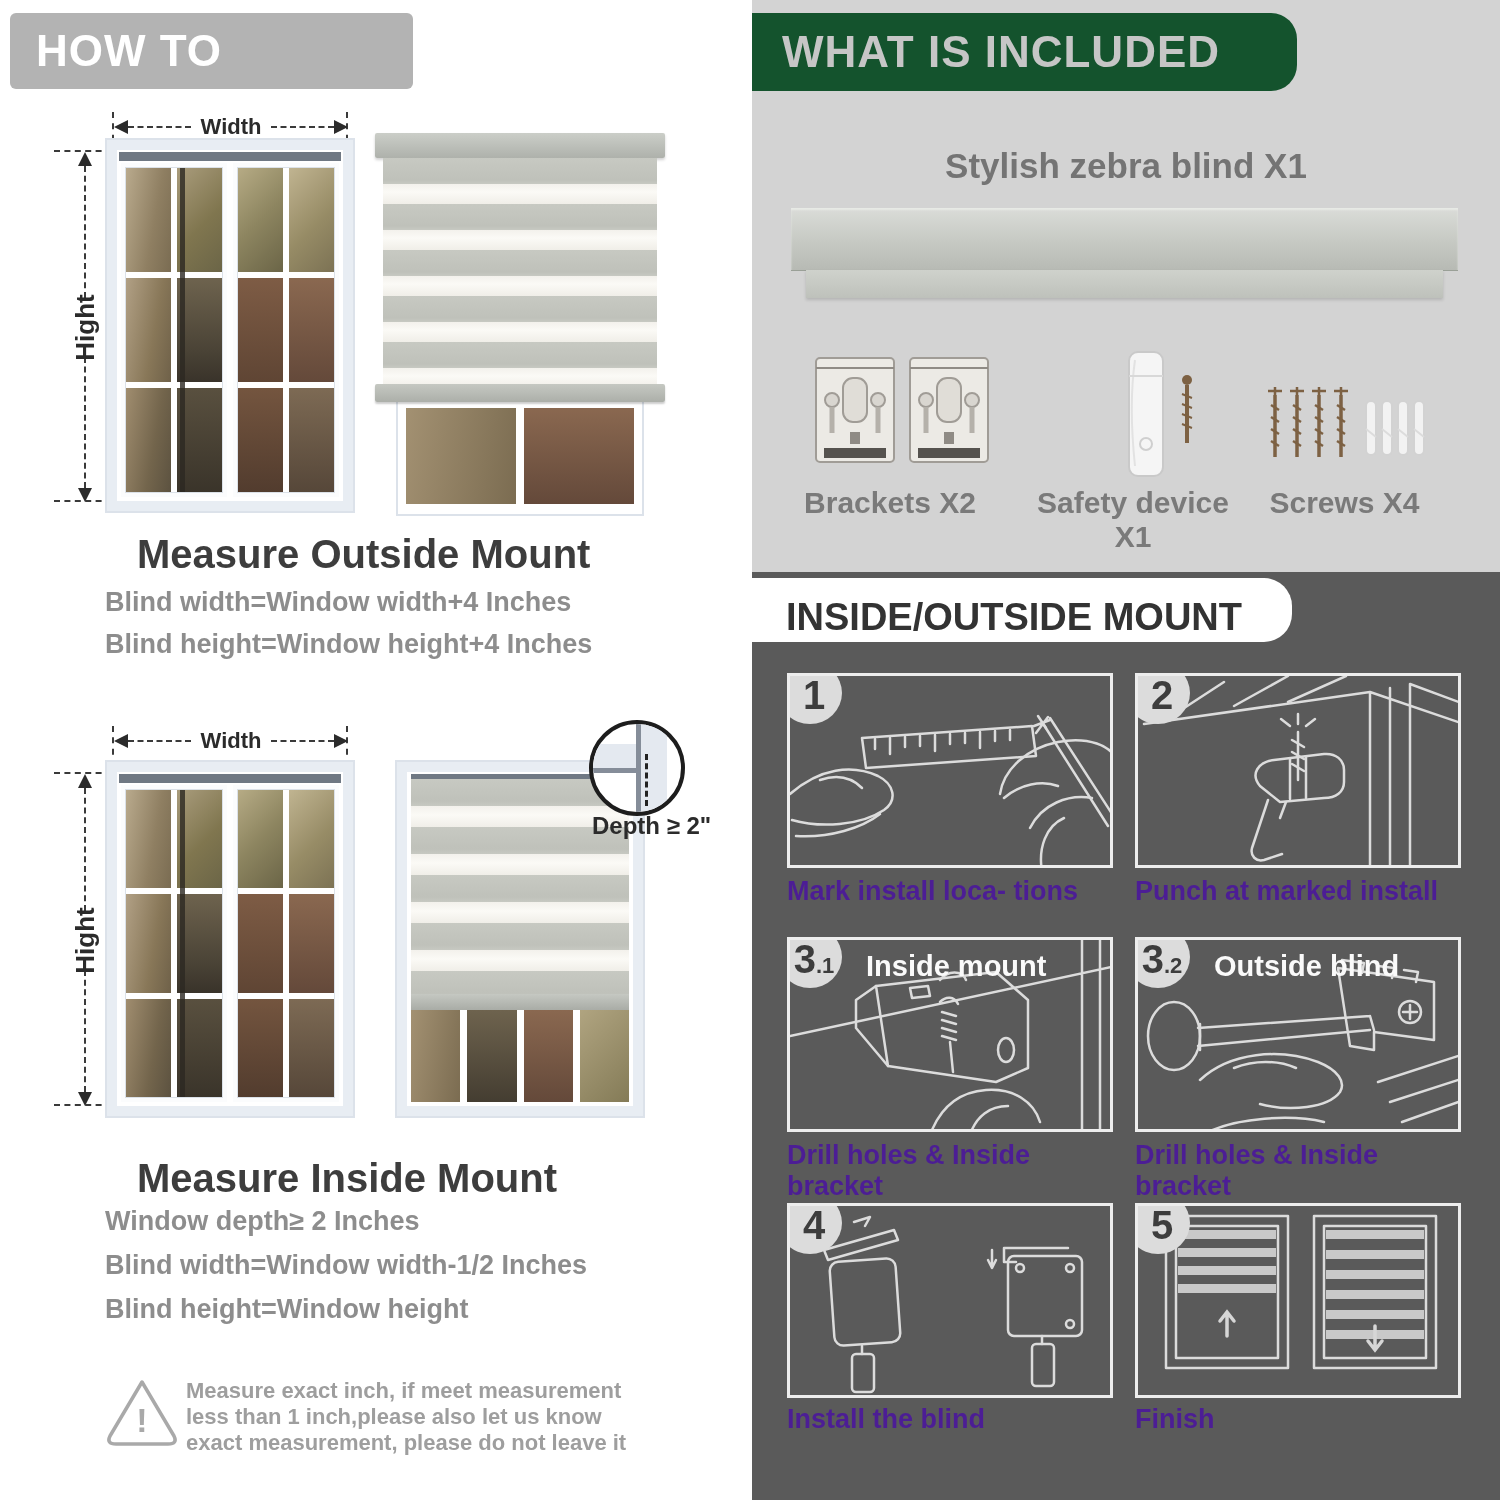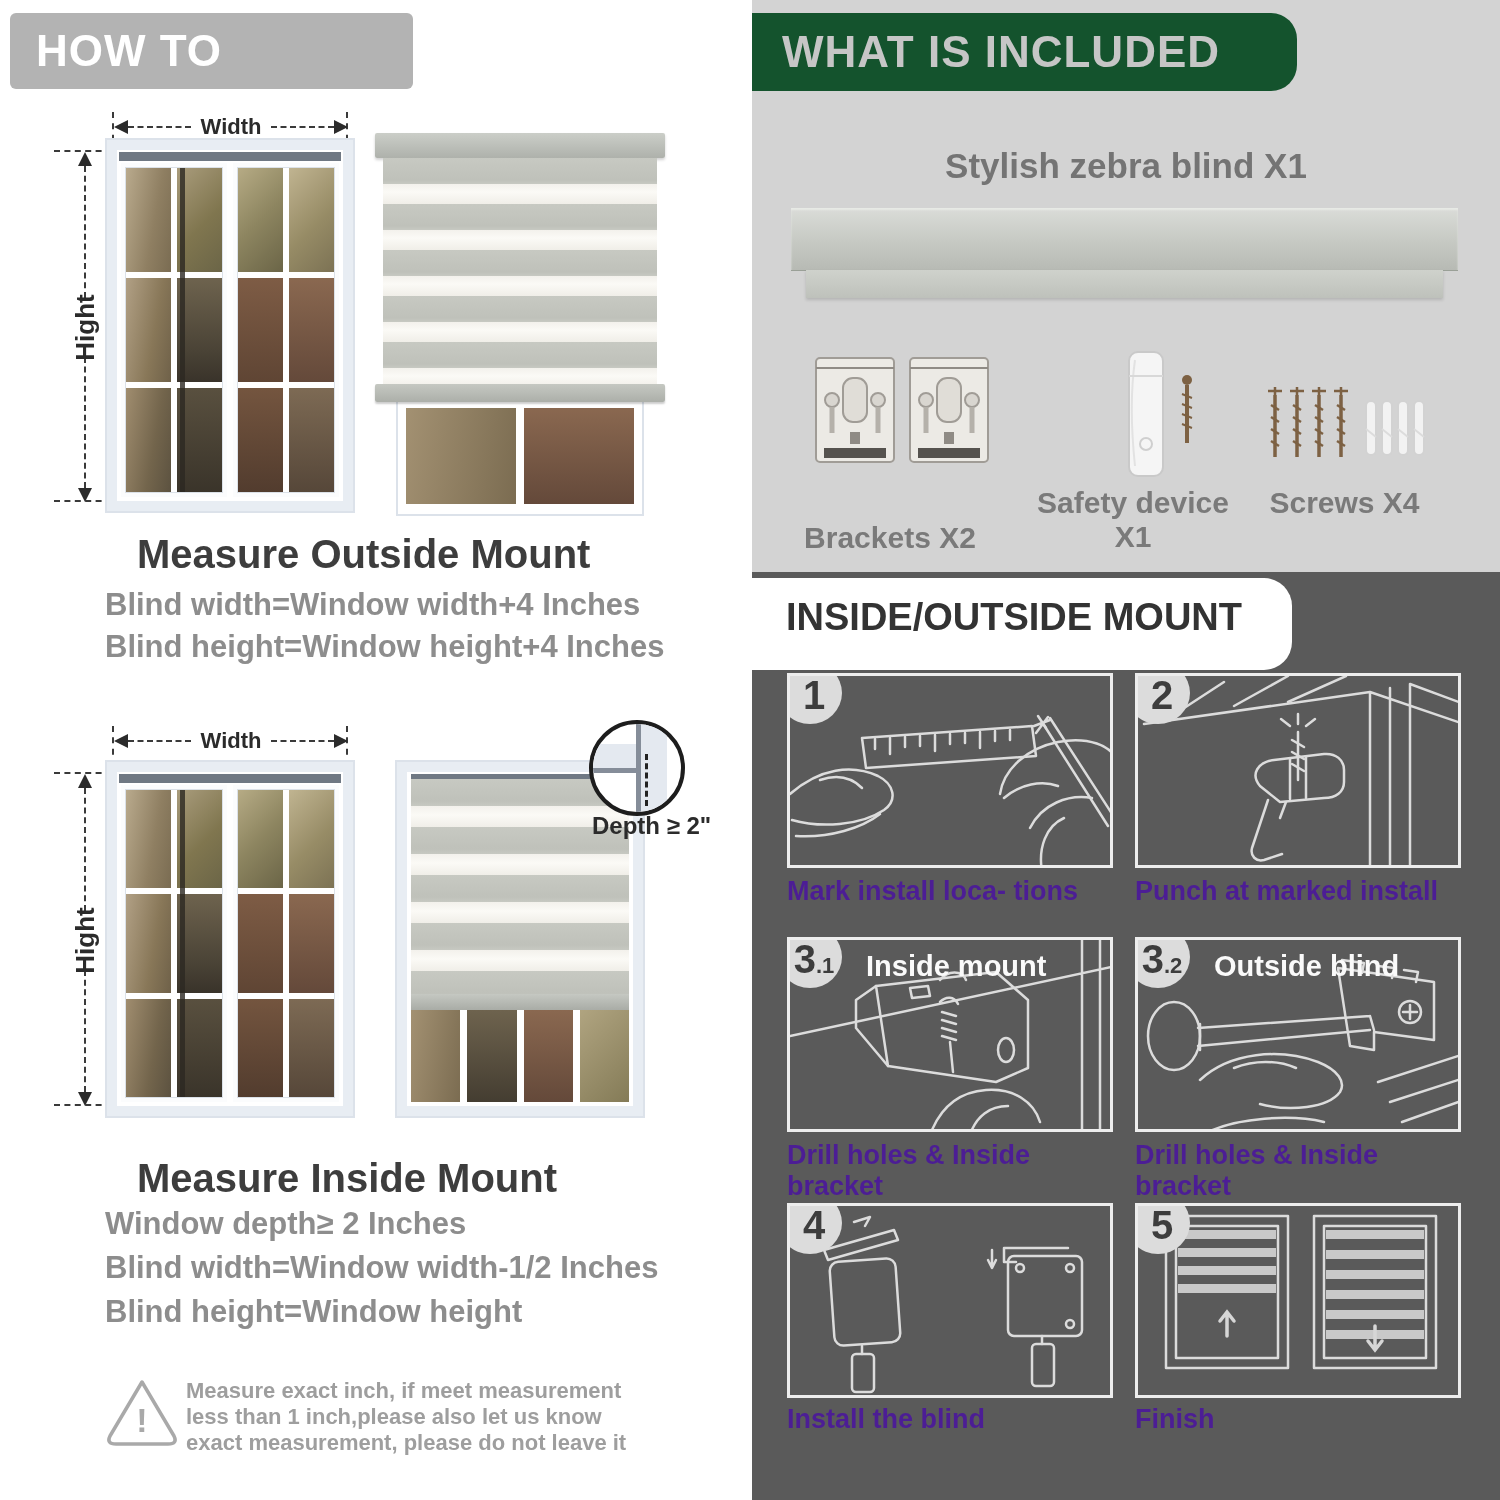--- a/index.html
+++ b/index.html
@@ -71,37 +71,37 @@
   .inpanes{position:absolute;left:16px;right:16px;display:flex;gap:7px;background:#fff;}
   .inpane{flex:1;}
 
   .depthcircle{width:88px;height:88px;border:4px solid #1d1d1d;border-radius:50%;background:#fff;overflow:hidden;}
   .dc-v{position:absolute;right:14px;top:0;bottom:0;width:26px;background:#e4e9f0;border-left:5px solid #858d99;}
   .dc-h{position:absolute;left:0;right:14px;top:20px;height:24px;background:#e4e9f0;border-bottom:5px solid #858d99;}
   .dc-dash{position:absolute;right:33px;top:30px;bottom:6px;width:0;border-left:3px dashed #222;}
   .depthlbl{font-size:24px;font-weight:bold;color:#2b2b2b;}
 
   .h2{font-size:40px;font-weight:bold;color:#3d3d3d;margin-left:32px;}
-  .formula{font-size:31px;font-weight:bold;color:#8d8d8d;}
+  .formula{font-size:27px;font-weight:bold;color:#8d8d8d;}
   .warntext{font-size:22px;font-weight:bold;color:#9e9e9e;line-height:26px;width:470px;}
 
   
   .inc-bg{left:752px;top:0;width:748px;height:572px;background:#d3d3d3;}
   .inc-hdr{left:752px;top:13px;width:515px;height:78px;background:#14532d;border-radius:0 26px 26px 0;
            color:#c6c6c6;font-size:44px;font-weight:bold;line-height:78px;padding-left:30px;letter-spacing:1px;}
   .stylish{left:752px;top:146px;width:748px;text-align:center;font-size:35px;font-weight:bold;color:#747474;}
   .rail{left:791px;top:208px;width:667px;height:62px;
         background:linear-gradient(180deg,#dadcd8 0%,#c6c9c3 55%,#b7bab4 100%);
         box-shadow:0 1px 0 #9aa097, inset 0 2px 2px #e8eae6;}
   .raillip{left:806px;top:270px;width:637px;height:28px;
         background:linear-gradient(180deg,#cfd2cc,#bec1bb);box-shadow:0 2px 3px rgba(0,0,0,.15);}
   .hwlabel{font-size:30px;font-weight:bold;color:#7a7a7a;text-align:center;}
 
   .dark-bg{left:752px;top:572px;width:748px;height:928px;background:#5a5a5a;}
-  .mnt-hdr{left:752px;top:578px;width:506px;height:92px;background:#fff;border-radius:0 28px 28px 0;
+  .mnt-hdr{left:752px;top:578px;width:506px;height:64px;background:#fff;border-radius:0 28px 28px 0;
            color:#333;font-size:38px;font-weight:bold;line-height:78px;padding-left:34px;}
   .step{width:326px;height:195px;border:3px solid #ededed;box-sizing:border-box;overflow:hidden;background:#5a5a5a;}
   .step svg{position:absolute;left:0;top:0;}
   .badge{position:absolute;left:-12px;top:-14px;width:64px;height:62px;background:#dcdcdc;border-radius:50%;
          color:#3d3d3d;text-align:center;line-height:66px;}
   .badge .n{font-size:40px;font-weight:bold;margin-left:8px;}
   .badge .sub{font-size:22px;font-weight:bold;}
   .inlbl{position:absolute;left:76px;top:10px;color:#fafafa;font-size:29px;font-weight:bold;}
   .stepcap{font-size:27px;font-weight:bold;color:#4c1d95;width:345px;}
 </style>
@@ -318,21 +318,21 @@
   </g>
   <g fill="#f2f2f2" stroke="#d2d2d2" stroke-width="2">
     <rect x="104" y="16" width="10" height="54" rx="5"></rect>
       <rect x="120" y="16" width="10" height="54" rx="5"></rect>
     <rect x="136" y="16" width="10" height="54" rx="5"></rect>
       <rect x="152" y="16" width="10" height="54" rx="5"></rect>
   </g>
   <path d="M104,44 l10,8 M120,44 l10,8 M136,44 l10,8 M152,44 l10,8" stroke="#dcdcdc" stroke-width="2"></path>
 </svg>
 
-<div class="abs hwlabel" style="left:790px;top:486px;width:200px;margin-top:35px;">Brackets X2</div>
+<div class="abs hwlabel" style="left:790px;top:486px;width:200px;">Brackets X2</div>
 <div class="abs hwlabel" style="left:1028px;top:486px;width:210px;">Safety device X1</div>
 <div class="abs hwlabel" style="left:1262px;top:486px;width:165px;">Screws X4</div>
 
 <div class="abs dark-bg"></div>
 <div class="abs mnt-hdr">INSIDE/OUTSIDE MOUNT</div>
 
 <div class="abs step" style="left:787px;top:673px;">
   <svg width="326" height="195" viewBox="0 0 326 195">
     <g fill="none" stroke="#dcdcdc" stroke-width="2.5" stroke-linecap="round" stroke-linejoin="round">
       <path d="M72,62 L242,50 L246,80 L76,92 Z"></path>

